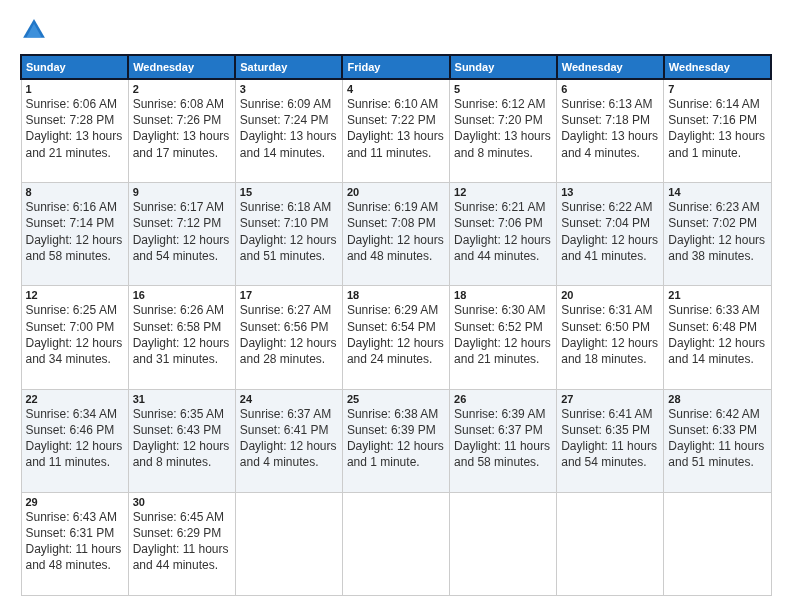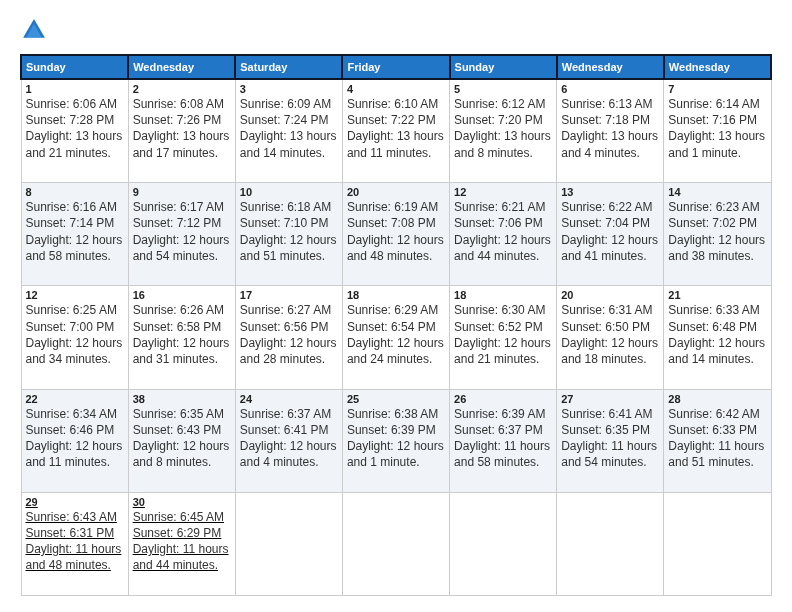--- a/index.html
+++ b/index.html
@@ -86,21 +86,20 @@
       display: block;
       margin-bottom: 1px;
     }
     .day-info {
       font-size: 12px;
       color: #333;
       line-height: 1.35;
     }
     .last-row td {
       height: 64px;
-      text-decoration: underline;
     }
   </style>
 </head>
 <body>
 
 <div class="page">
   <div class="header">
     <div class="logo">
       <svg class="logo-icon" viewBox="0 0 36 36">
         <polygon points="18,4 32,28 4,28" fill="#2176c7"></polygon>
@@ -164,21 +163,21 @@
         <tr>
           <td>
             <span class="day-number">8</span>
             <div class="day-info">Sunrise: 6:16 AM<br>Sunset: 7:14 PM<br>Daylight: 12 hours and 58 minutes.</div>
           </td>
           <td>
             <span class="day-number">9</span>
             <div class="day-info">Sunrise: 6:17 AM<br>Sunset: 7:12 PM<br>Daylight: 12 hours and 54 minutes.</div>
           </td>
           <td>
-            <span class="day-number">10</span>
+            <span class="day-number">15</span>
             <div class="day-info">Sunrise: 6:18 AM<br>Sunset: 7:10 PM<br>Daylight: 12 hours and 51 minutes.</div>
           </td>
           <td>
             <span class="day-number">20</span>
             <div class="day-info">Sunrise: 6:19 AM<br>Sunset: 7:08 PM<br>Daylight: 12 hours and 48 minutes.</div>
           </td>
           <td>
             <span class="day-number">12</span>
             <div class="day-info">Sunrise: 6:21 AM<br>Sunset: 7:06 PM<br>Daylight: 12 hours and 44 minutes.</div>
           </td>
@@ -220,21 +219,21 @@
             <span class="day-number">21</span>
             <div class="day-info">Sunrise: 6:33 AM<br>Sunset: 6:48 PM<br>Daylight: 12 hours and 14 minutes.</div>
           </td>
         </tr>
         <tr>
           <td>
             <span class="day-number">22</span>
             <div class="day-info">Sunrise: 6:34 AM<br>Sunset: 6:46 PM<br>Daylight: 12 hours and 11 minutes.</div>
           </td>
           <td>
-            <span class="day-number">38</span>
+            <span class="day-number">31</span>
             <div class="day-info">Sunrise: 6:35 AM<br>Sunset: 6:43 PM<br>Daylight: 12 hours and 8 minutes.</div>
           </td>
           <td>
             <span class="day-number">24</span>
             <div class="day-info">Sunrise: 6:37 AM<br>Sunset: 6:41 PM<br>Daylight: 12 hours and 4 minutes.</div>
           </td>
           <td>
             <span class="day-number">25</span>
             <div class="day-info">Sunrise: 6:38 AM<br>Sunset: 6:39 PM<br>Daylight: 12 hours and 1 minute.</div>
           </td>

